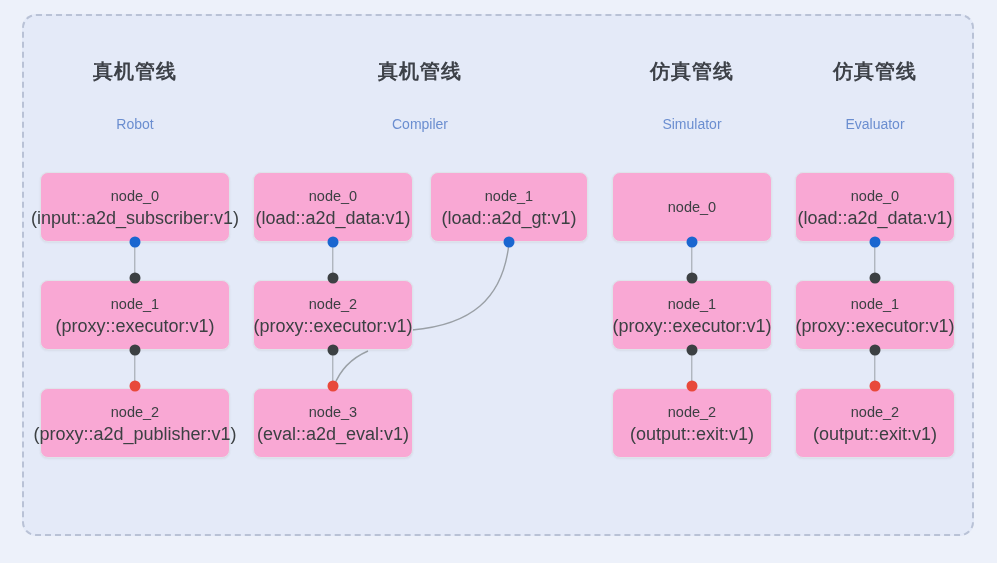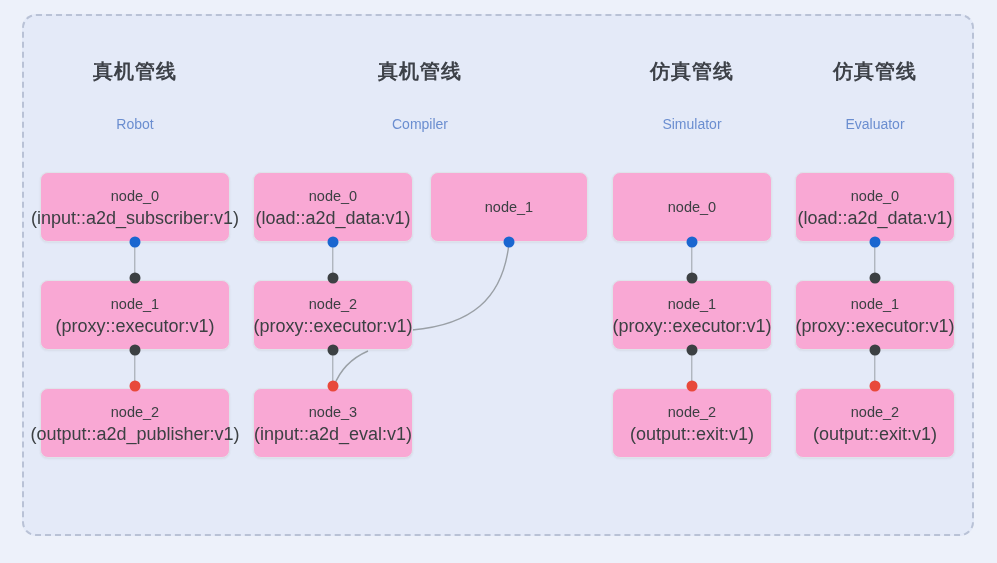--- a/index.html
+++ b/index.html
@@ -136,52 +136,53 @@
   <div class="node" style="left:40px; top:280px; width:190px; height:70px;">
     <div class="node-name">node_1</div>
     <div class="node-type">(proxy::executor:v1)</div>
   </div>
   <div class="port port-in" style="left:135px; top:350px;"></div>
   <div class="edge" style="left:135px; top:350px; height:36px;"></div>
   <div class="port port-out-red" style="left:135px; top:386px;"></div>
 
   <div class="node" style="left:40px; top:388px; width:190px; height:70px;">
     <div class="node-name">node_2</div>
-    <div class="node-type">(output::a2d_publisher:v1)</div>
+    <div class="node-type">(proxy::a2d_publisher:v1)</div>
   </div>
 
   <div class="column" style="left:252px; top:58px; width:336px;">
     <div class="col-title-cn">真机管线</div>
     <div class="col-title-en">Compiler</div>
   </div>
 
   <div class="node" style="left:253px; top:172px; width:160px; height:70px;">
     <div class="node-name">node_0</div>
     <div class="node-type">(load::a2d_data:v1)</div>
   </div>
   <div class="port port-out-blue" style="left:333px; top:242px;"></div>
   <div class="edge" style="left:333px; top:242px; height:36px;"></div>
   <div class="port port-in" style="left:333px; top:278px;"></div>
 
   <div class="node" style="left:430px; top:172px; width:158px; height:70px;">
     <div class="node-name">node_1</div>
+    <div class="node-type">(load::a2d_gt:v1)</div>
   </div>
   <div class="port port-out-blue" style="left:509px; top:242px;"></div>
 
   <div class="node" style="left:253px; top:280px; width:160px; height:70px;">
     <div class="node-name">node_2</div>
     <div class="node-type">(proxy::executor:v1)</div>
   </div>
   <div class="port port-in" style="left:333px; top:350px;"></div>
   <div class="edge" style="left:333px; top:350px; height:36px;"></div>
   <div class="port port-out-red" style="left:333px; top:386px;"></div>
 
   <div class="node" style="left:253px; top:388px; width:160px; height:70px;">
     <div class="node-name">node_3</div>
-    <div class="node-type">(input::a2d_eval:v1)</div>
+    <div class="node-type">(eval::a2d_eval:v1)</div>
   </div>
 
   <div class="column" style="left:612px; top:58px; width:160px;">
     <div class="col-title-cn">仿真管线</div>
     <div class="col-title-en">Simulator</div>
   </div>
 
   <div class="node" style="left:612px; top:172px; width:160px; height:70px;">
     <div class="node-name">node_0</div>
   </div>

